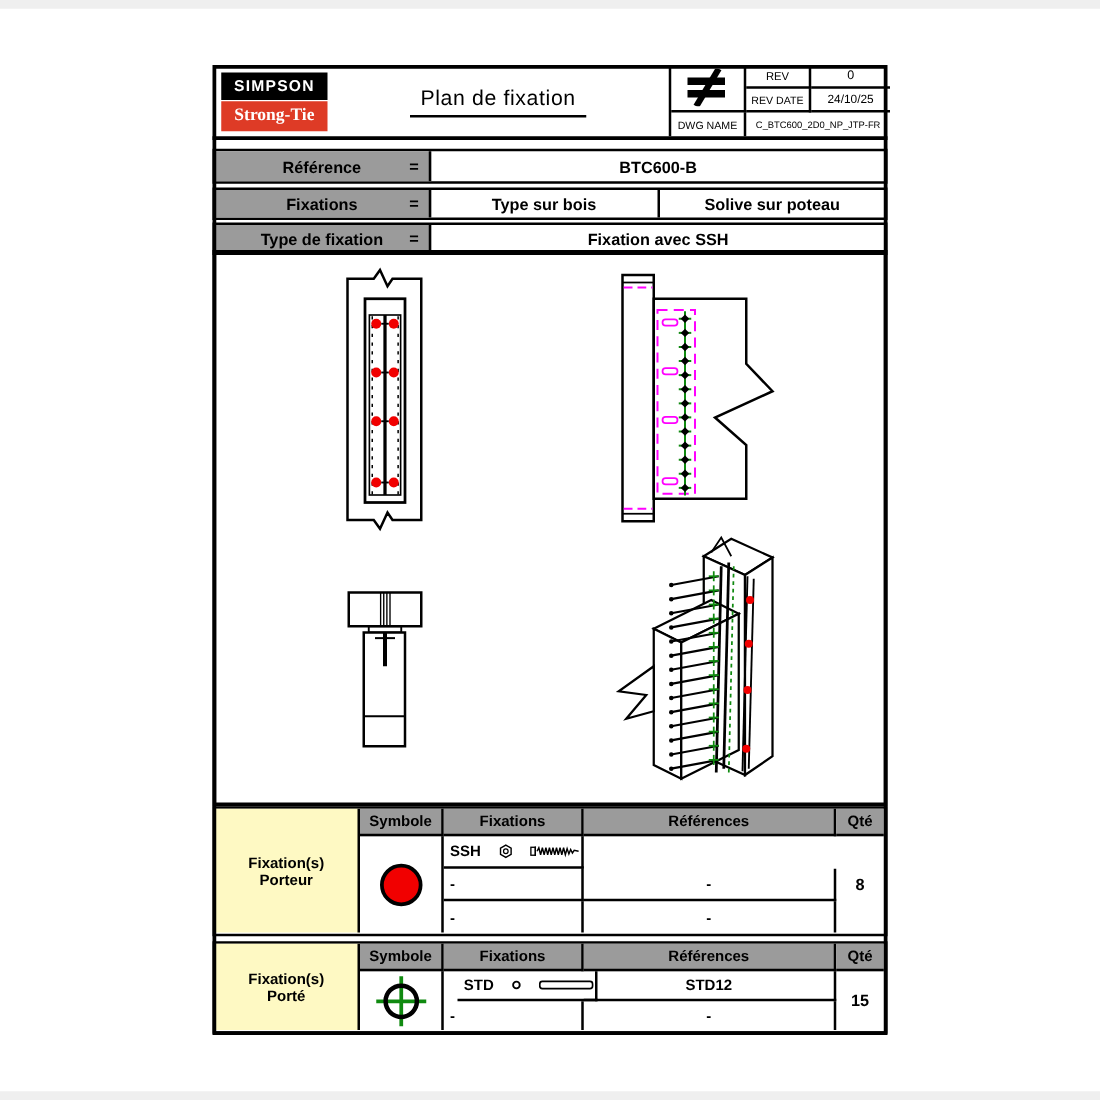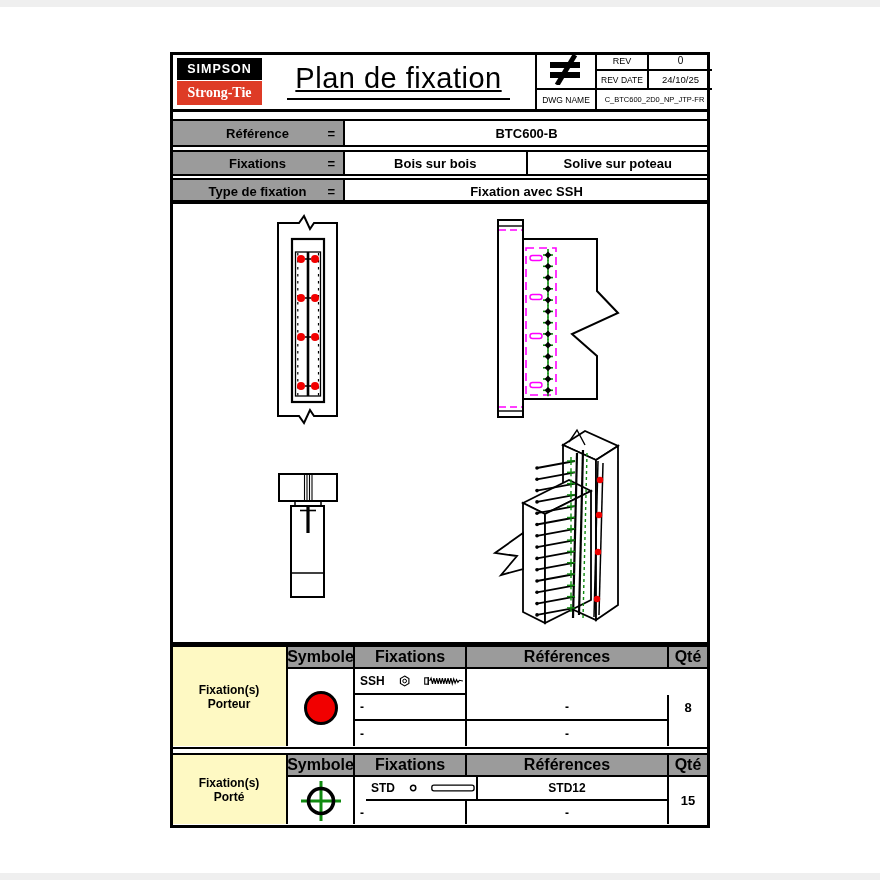--- a/index.html
+++ b/index.html
@@ -17,21 +17,21 @@
 
   
   .logo{left:7px;top:6px;width:85px;height:48px;}
   .logo-top{left:0;top:0;width:85px;height:22px;background:#000;color:#fff;
     display:flex;align-items:center;justify-content:center;
     font-size:12.5px;font-weight:bold;letter-spacing:1px;}
   .logo-bot{left:0;top:23px;width:85px;height:24px;background:#de3b26;color:#fff;
     display:flex;align-items:center;justify-content:center;
     font-family:"Liberation Serif",serif;font-size:14px;font-weight:bold;}
   .title-wrap{left:92px;top:0;width:273px;height:58px;display:flex;align-items:center;justify-content:center;}
-  .title-wrap span{font-size:29px;letter-spacing:.5px;border-bottom:2px solid #000;padding:0 8px 3px 8px;text-decoration:underline;}
+  .title-wrap span{font-size:17px;letter-spacing:.5px;border-bottom:2px solid #000;padding:0 8px 3px 8px;}
   .header-bottom{left:0;top:57px;width:540px;height:3px;background:#000;}
 
   .revblock{left:365px;top:0;width:175px;height:57px;border-left:2.5px solid #000;}
   .revblock .cell{position:absolute;box-sizing:border-box;display:flex;align-items:center;justify-content:center;font-weight:normal;}
   .sym-cell{left:0;top:0;width:60px;height:38px;border-right:2.5px solid #000;border-bottom:2.5px solid #000;}
   .dwg-label{left:0;top:38px;width:60px;height:19px;border-right:2.5px solid #000;font-size:8.5px;}
   .rev-label{left:60px;top:0;width:52px;height:19px;border-right:2.5px solid #000;border-bottom:2.5px solid #000;font-size:9px;}
   .rev-val{left:112px;top:0;width:63px;height:19px;border-bottom:2.5px solid #000;font-size:10px;}
   .revdate-label{left:60px;top:19px;width:52px;height:19px;border-right:2.5px solid #000;border-bottom:2.5px solid #000;font-size:8.5px;}
   .revdate-val{left:112px;top:19px;width:63px;height:19px;border-bottom:2.5px solid #000;font-size:9.5px;}
@@ -48,21 +48,21 @@
 
   
   .draw-frame{left:0;top:148px;width:540px;height:445px;border:3px solid #000;}
   .draw-frame svg{position:absolute;left:0;top:0;}
 
   
   .fixtable{left:0;width:540px;border:2.5px solid #000;}
   .fixtable .cell{position:absolute;box-sizing:border-box;display:flex;align-items:center;justify-content:center;}
   .grp{left:0;top:0;width:116px;background:#fef9c3;border-right:2.5px solid #000;
     flex-direction:column;font-weight:bold;font-size:12px;line-height:14px;}
-  .colhead{background:#9b9b9b;border-right:2.5px solid #000;border-bottom:2.5px solid #000;font-weight:bold;font-size:16px;top:0;height:22px;}
+  .colhead{background:#9b9b9b;border-right:2.5px solid #000;border-bottom:2.5px solid #000;font-weight:bold;font-size:12px;top:0;height:22px;}
   .colhead.last{border-right:none;}
   .h-sym{left:116px;width:67px;}
   .h-fix{left:183px;width:112px;}
   .h-ref{left:295px;width:202px;}
   .h-qte{left:497px;width:38px;}
   .b-sym{left:116px;width:67px;border-right:2.5px solid #000;}
   .b-fix{left:183px;width:112px;border-right:2.5px solid #000;justify-content:flex-start !important;padding-left:5px;font-weight:bold;font-size:12px;gap:6px;}
   .b-ref{left:295px;width:202px;border-right:2.5px solid #000;font-weight:bold;font-size:12px;}
   .b-qte{left:497px;width:38px;font-weight:bold;font-size:13px;}
   .rowline{border-bottom:2.5px solid #000;gap:14px;}
@@ -112,21 +112,21 @@
       <div class="info-val">BTC600-B</div>
     </div>
   </div>
 
   <div class="abs info-row" style="top:98px;height:26px;">
     <div class="info-lbl">
       <span>Fixations</span>
       <span class="info-eq">=</span>
     </div>
     <div class="info-vals">
-      <div class="info-val">Bois sur bois</div>
+      <div class="info-val">Type sur bois</div>
       <div class="info-val">Solive sur poteau</div>
     </div>
   </div>
 
   <div class="abs info-row" style="top:126px;height:26px;">
     <div class="info-lbl">
       <span>Type de fixation</span>
       <span class="info-eq">=</span>
     </div>
     <div class="info-vals">

